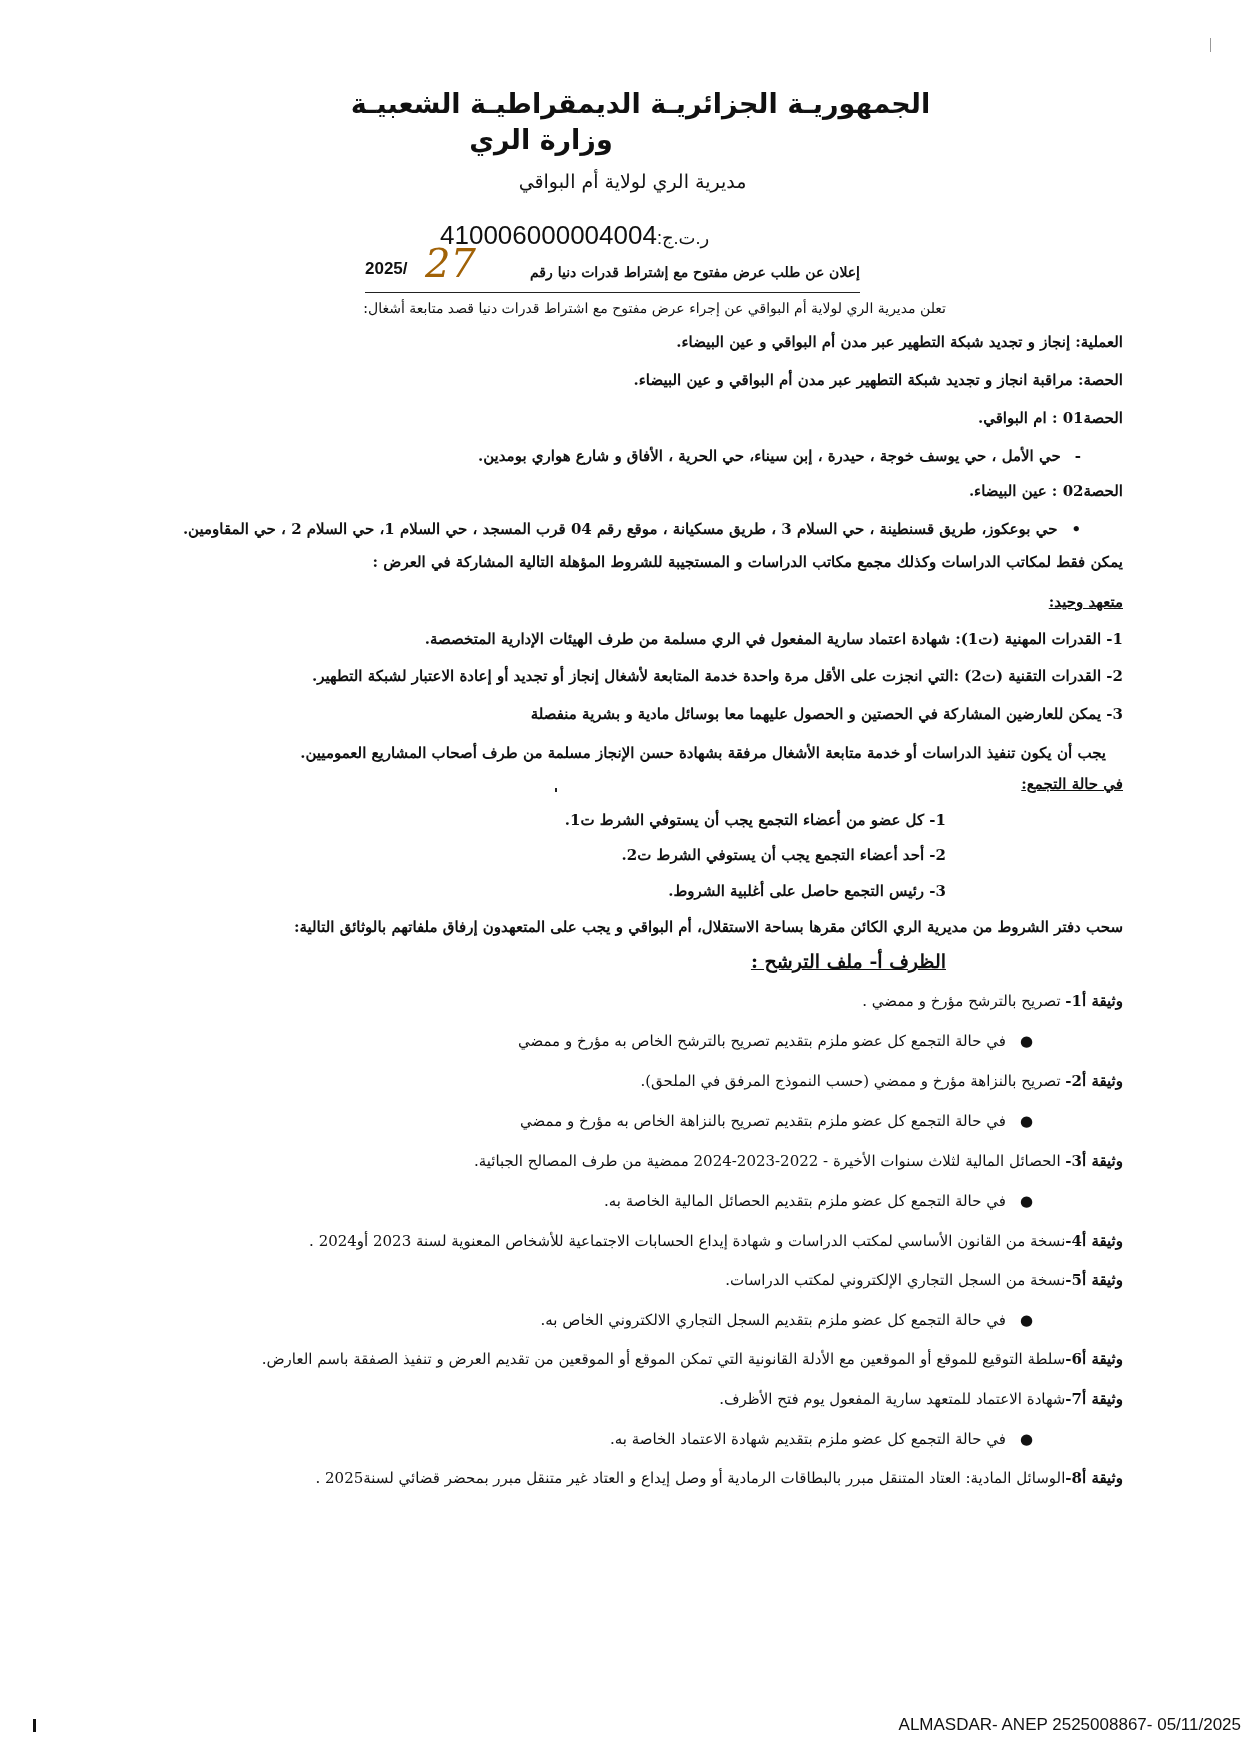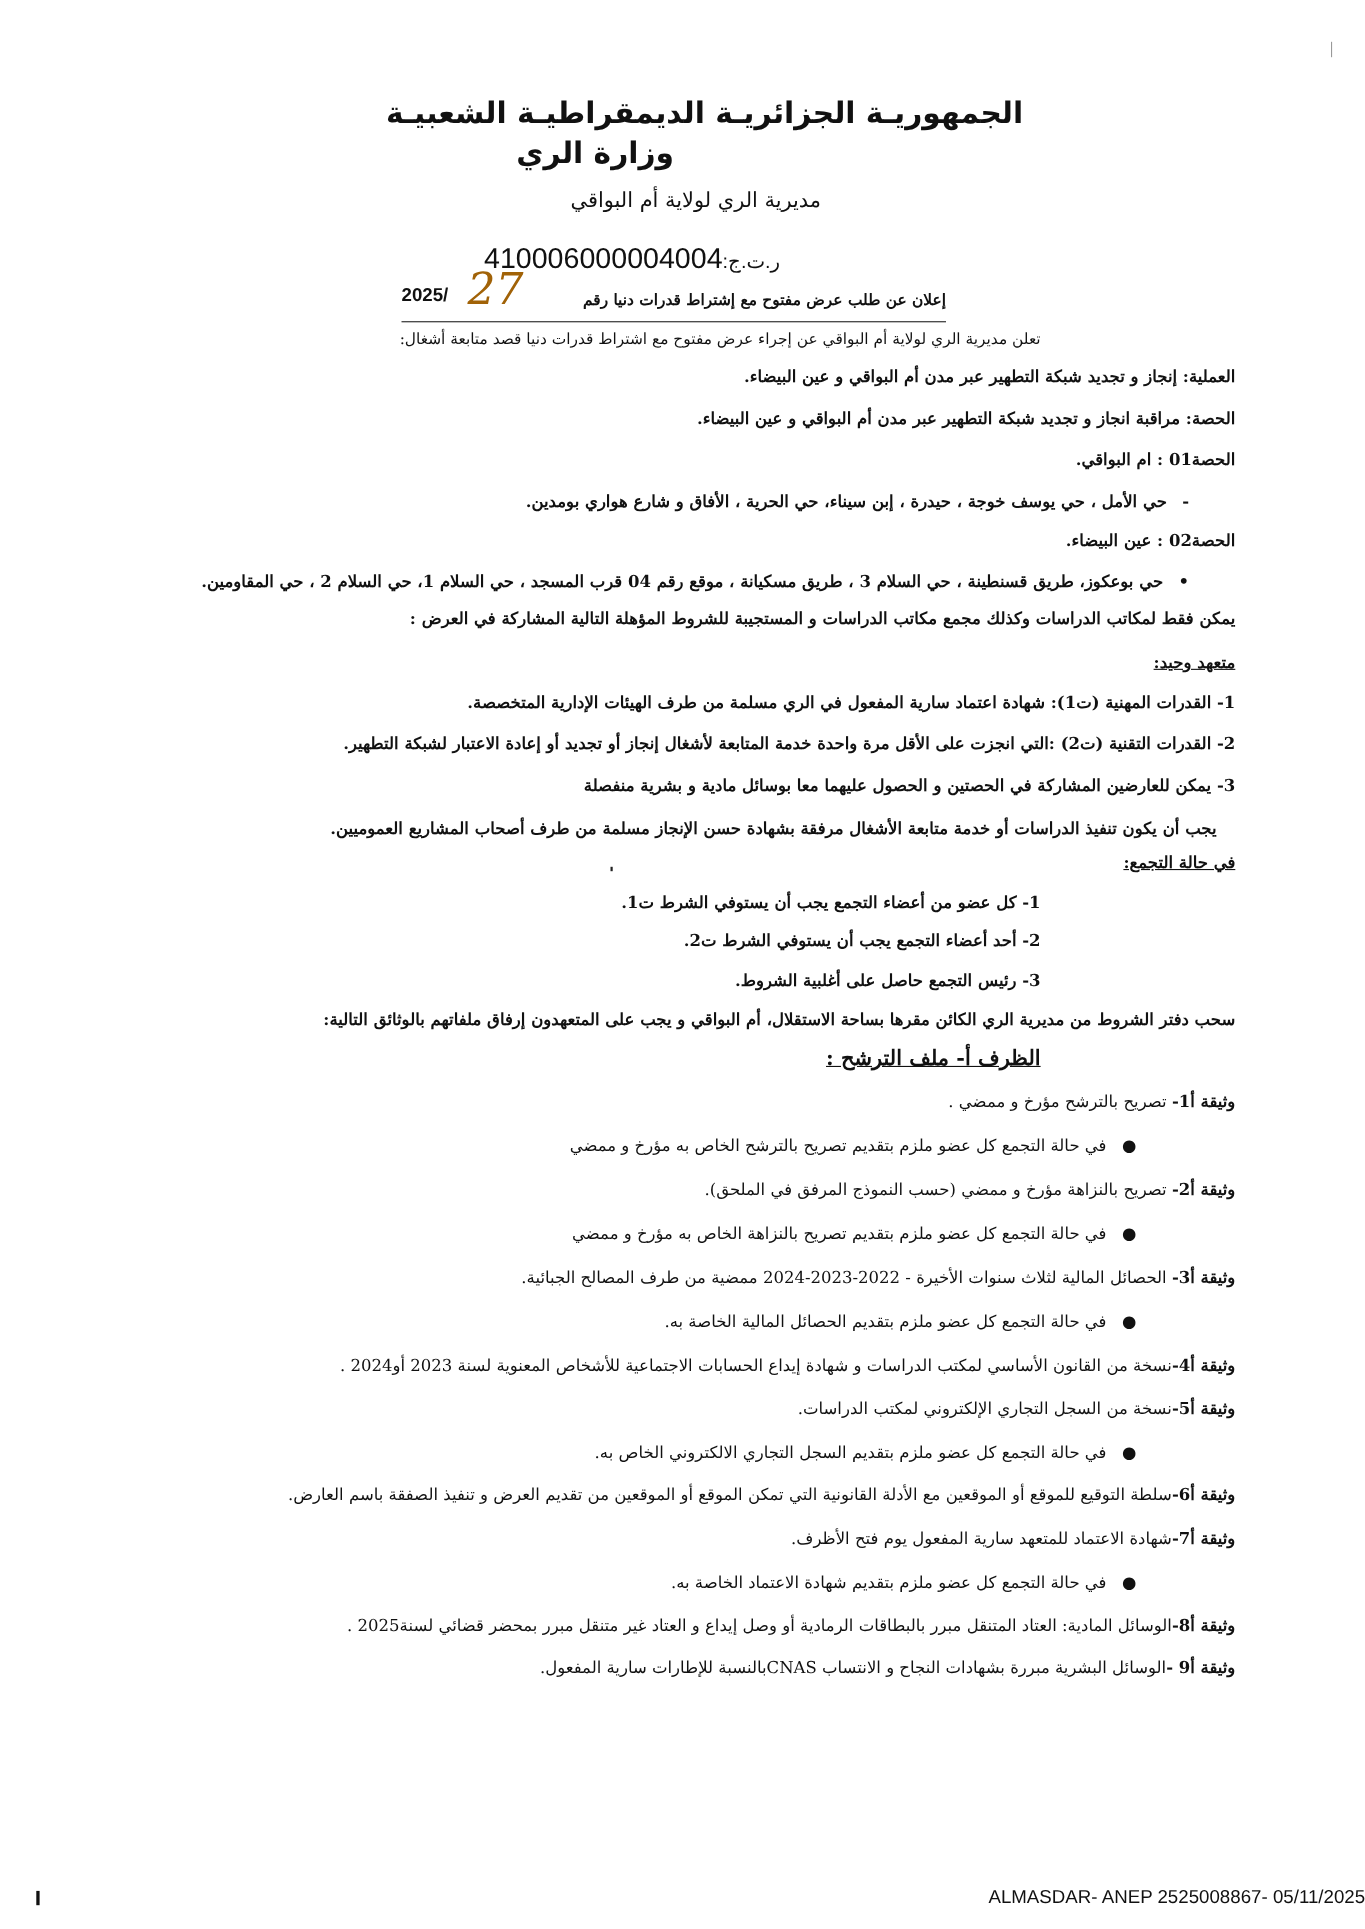--- a/index.html
+++ b/index.html
@@ -103,17 +103,16 @@
 
   <div class="line big normal" style="top:1232px;"><b>وثيقة أ4-</b><span>نسخة من القانون الأساسي لمكتب الدراسات و شهادة إيداع الحسابات الاجتماعية للأشخاص المعنوية لسنة 2023 أو2024 .</span></div>
   <div class="line big normal" style="top:1271px;"><b>وثيقة أ5-</b><span>نسخة من السجل التجاري الإلكتروني لمكتب الدراسات.</span></div>
   <div class="line big normal ind3" style="top:1311px;text-align:center;"><span class="bullet">●</span><span>في حالة التجمع كل عضو ملزم بتقديم السجل التجاري الالكتروني الخاص به.</span></div>
 
   <div class="line big normal" style="top:1350px;"><b>وثيقة أ6-</b><span>سلطة التوقيع للموقع أو الموقعين مع الأدلة القانونية التي تمكن الموقع أو الموقعين من تقديم العرض و تنفيذ الصفقة باسم العارض.</span></div>
   <div class="line big normal" style="top:1390px;"><b>وثيقة أ7-</b><span>شهادة الاعتماد للمتعهد سارية المفعول يوم فتح الأظرف.</span></div>
   <div class="line big normal ind3" style="top:1430px;"><span class="bullet">●</span><span>في حالة التجمع كل عضو ملزم بتقديم شهادة الاعتماد الخاصة به.</span></div>
 
   <div class="line big normal" style="top:1469px;"><b>وثيقة أ8-</b><span>الوسائل المادية: العتاد المتنقل مبرر بالبطاقات الرمادية أو وصل إيداع و العتاد غير متنقل مبرر بمحضر قضائي لسنة2025 .</span></div>
-  <div class="line big normal" style="top:1507px;"><b>وثيقة أ9 -</b><span>الوسائل البشرية مبررة بشهادات النجاح و الانتساب CNASبالنسبة للإطارات سارية المفعول.</span></div>
 
   <div class="mark-left"></div>
   <div class="footer">ALMASDAR- ANEP 2525008867- 05/11/2025</div>
 </div>
 
 </body></html>

